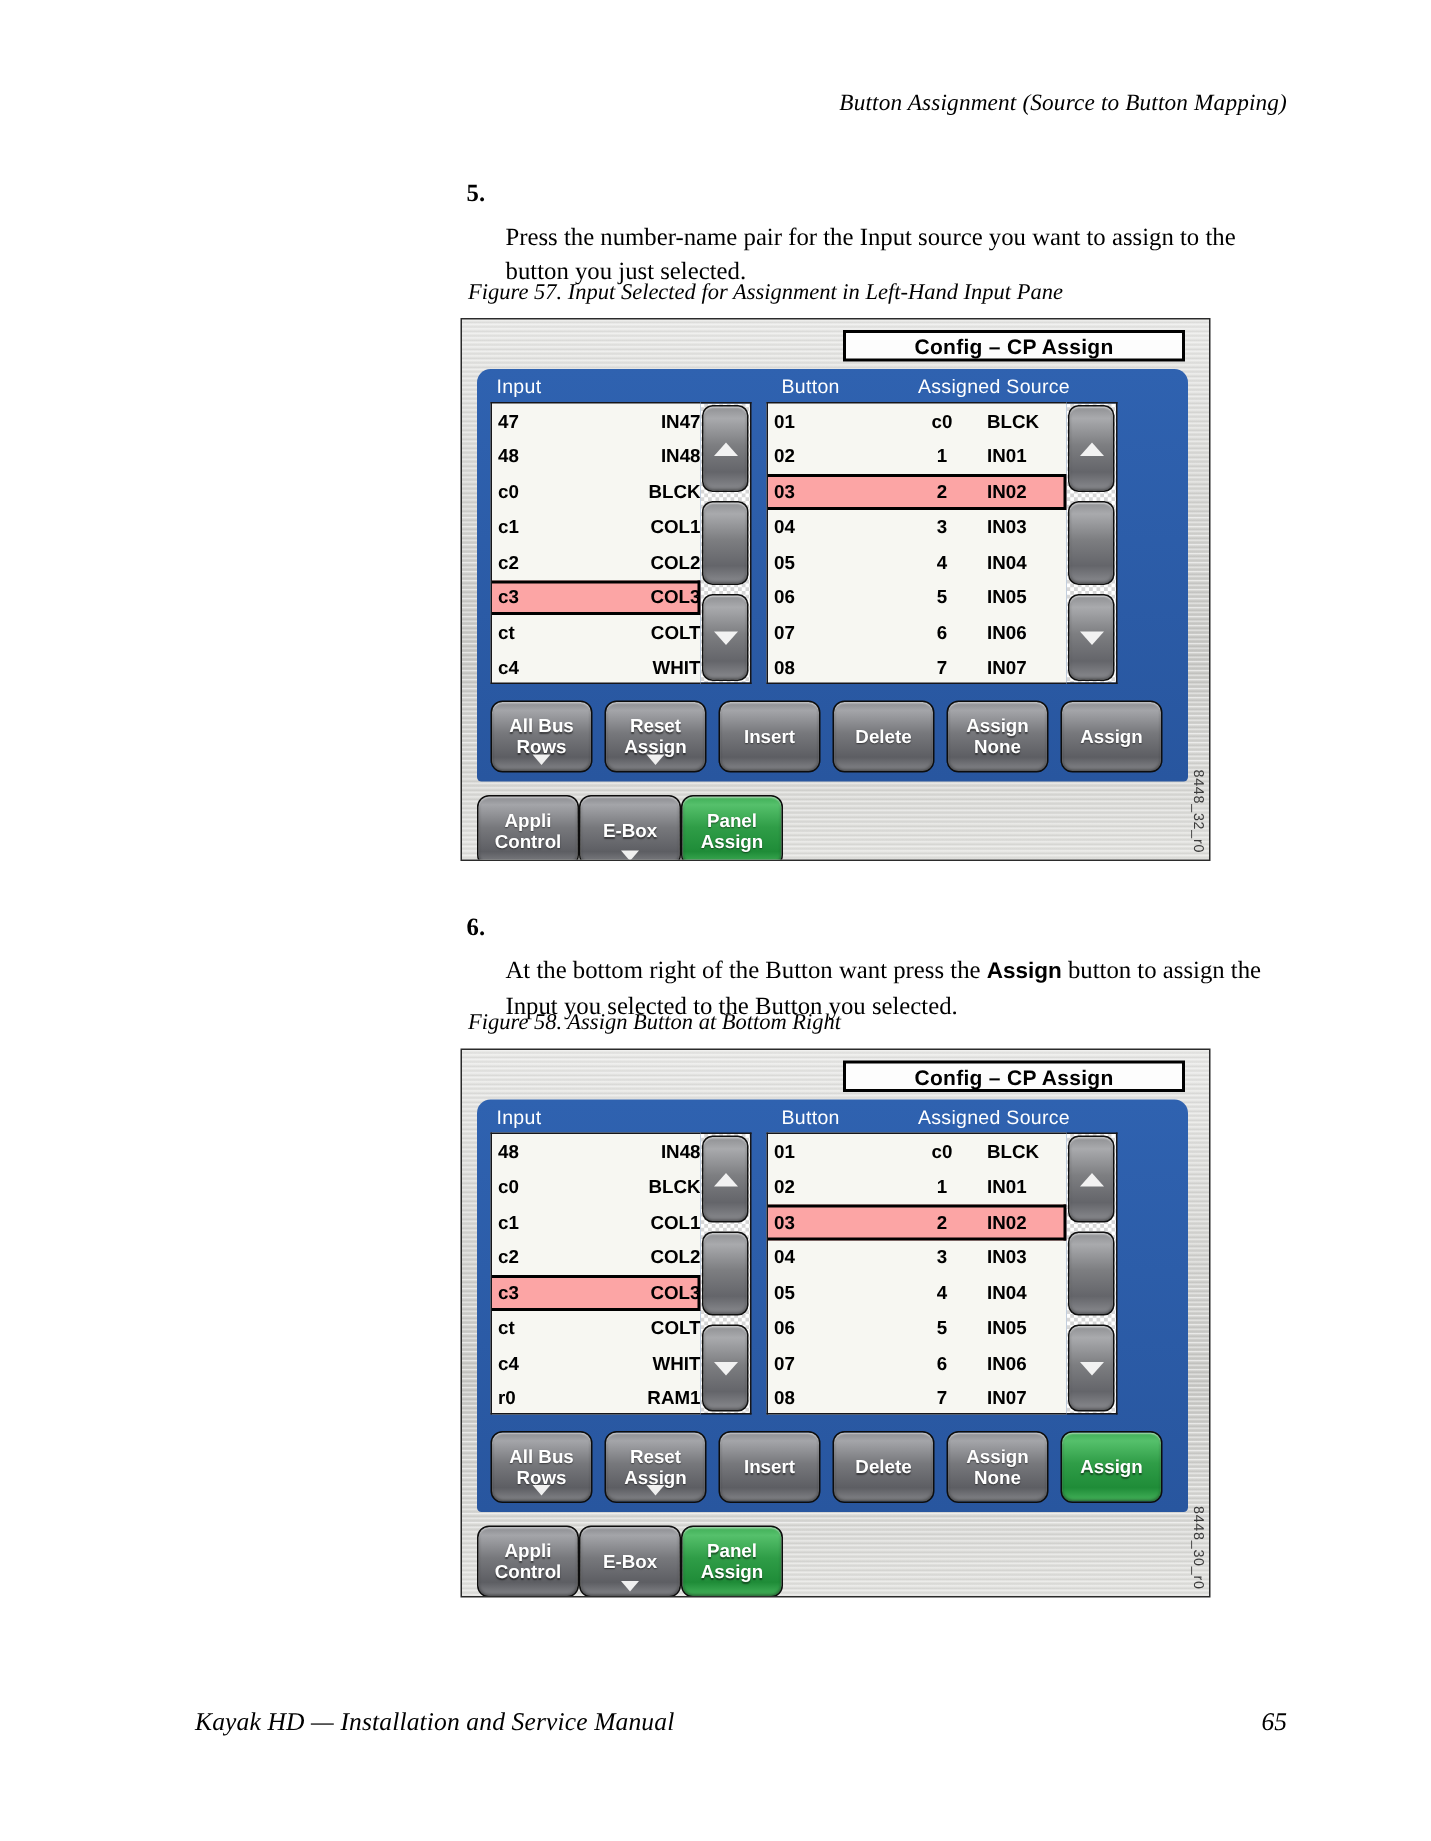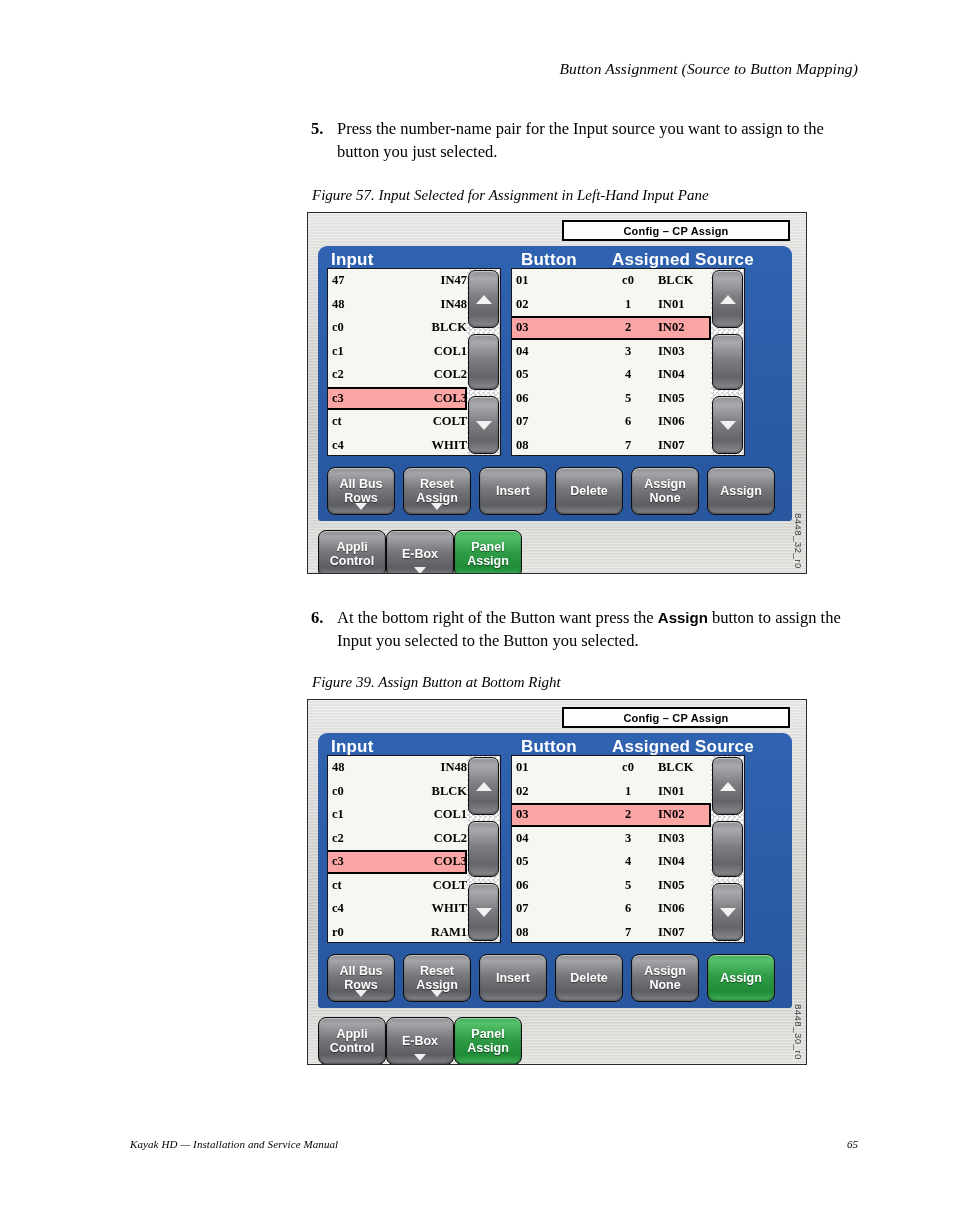--- a/index.html
+++ b/index.html
@@ -33,21 +33,21 @@
     font-family: "Liberation Serif", serif;
     font-size: 16.5px;
     line-height: 23px;
     color: #000;
   }
   .step .num {
     font-weight: bold;
     width: 26px;
     flex: 0 0 26px;
   }
-  .step .body { width: 525px; }
+  .step .body { width: 525px; margin-top: 29px; }
   .step .body b { font-family: "Liberation Sans", sans-serif; font-size: 15px; font-weight: bold; }
 
   #step5 { left: 311px; top: 117px; }
   #step6 { left: 311px; top: 606px; }
 
   
   .fig-caption {
     position: absolute;
     font-family: "Liberation Serif", serif;
     font-style: italic;
@@ -79,21 +79,21 @@
   
   .title-box {
     position: absolute;
     right: 16px;
     top: 7px;
     width: 228px;
     height: 21px;
     background: #fdfdfd;
     border: 2px solid #000;
     font-family: "Liberation Sans", sans-serif;
-    font-size: 11px;
+    font-size: 14px;
     font-weight: bold;
     color: #000;
     display: flex;
     align-items: center;
     justify-content: center;
     letter-spacing: 0.2px;
   }
 
   
   .blue-pane {
@@ -106,22 +106,22 @@
     border-radius: 9px 9px 3px 3px;
     padding: 0;
   }
   #fig57 .blue-pane { height: 275px; }
   #fig58 .blue-pane { height: 275px; }
 
   .pane-headers {
     position: relative;
     height: 19px;
     font-family: "Liberation Sans", sans-serif;
-    font-size: 17px;
-    font-weight: bold;
+    font-size: 13px;
+    font-weight: normal;
     color: #ffffff;
     letter-spacing: 0.2px;
   }
   .pane-headers span { position: absolute; top: 4px; }
   .hdr-input { left: 13px; }
   .hdr-button { left: 203px; }
   .hdr-assigned { left: 294px; }
 
   
   .lists {
@@ -144,21 +144,21 @@
     height: 188px;
     overflow: hidden;
   }
   .list-box.wide { width: 200px; }
 
   .row {
     position: relative;
     height: 23.5px;
     display: flex;
     align-items: center;
-    font-family: Liberation Serif, serif;
+    font-family: Liberation Sans, sans-serif;
     font-size: 12.5px;
     font-weight: bold;
     color: #000;
     padding-left: 4px;
   }
   .row .c-num { width: 38px; flex: 0 0 38px; }
   .row .c-name { flex: 1; text-align: right; }
 
   
   .row .b-num { width: 94px; flex: 0 0 94px; }
@@ -318,21 +318,21 @@
   .footer {
     position: absolute;
     left: 130px;
     right: 96px;
     top: 1138px;
     display: flex;
     justify-content: space-between;
     align-items: baseline;
     font-family: "Liberation Serif", serif;
     font-style: italic;
-    font-size: 11px;
+    font-size: 17px;
     color: #000;
   }
   .footer .f-title { letter-spacing: 0.1px; }
   .footer .f-page { font-style: italic; }
 </style>
 </head>
 <body>
 
 <div class="running-head">Button Assignment (Source to Button Mapping)</div>
 
@@ -502,21 +502,21 @@
     </div>
 
   <div class="fig-id">8448_32_r0</div>
 </div>
 
 <div class="step" id="step6">
   <div class="num">6.</div>
   <div class="body"><span>At the bottom right of the Button want press the </span><b>Assign</b><span> button to assign the Input you selected to the Button you selected.</span></div>
 </div>
 
-<div class="fig-caption" id="cap58">Figure 39.  Assign Button at Bottom Right</div>
+<div class="fig-caption" id="cap58">Figure 58.  Assign Button at Bottom Right</div>
 
 <div class="figure" id="fig58">
 
   <div class="title-box">Config – CP Assign</div>
 
   <div class="blue-pane">
 
     <div class="pane-headers">
       <span class="hdr-input">Input</span>
       <span class="hdr-button">Button</span>

